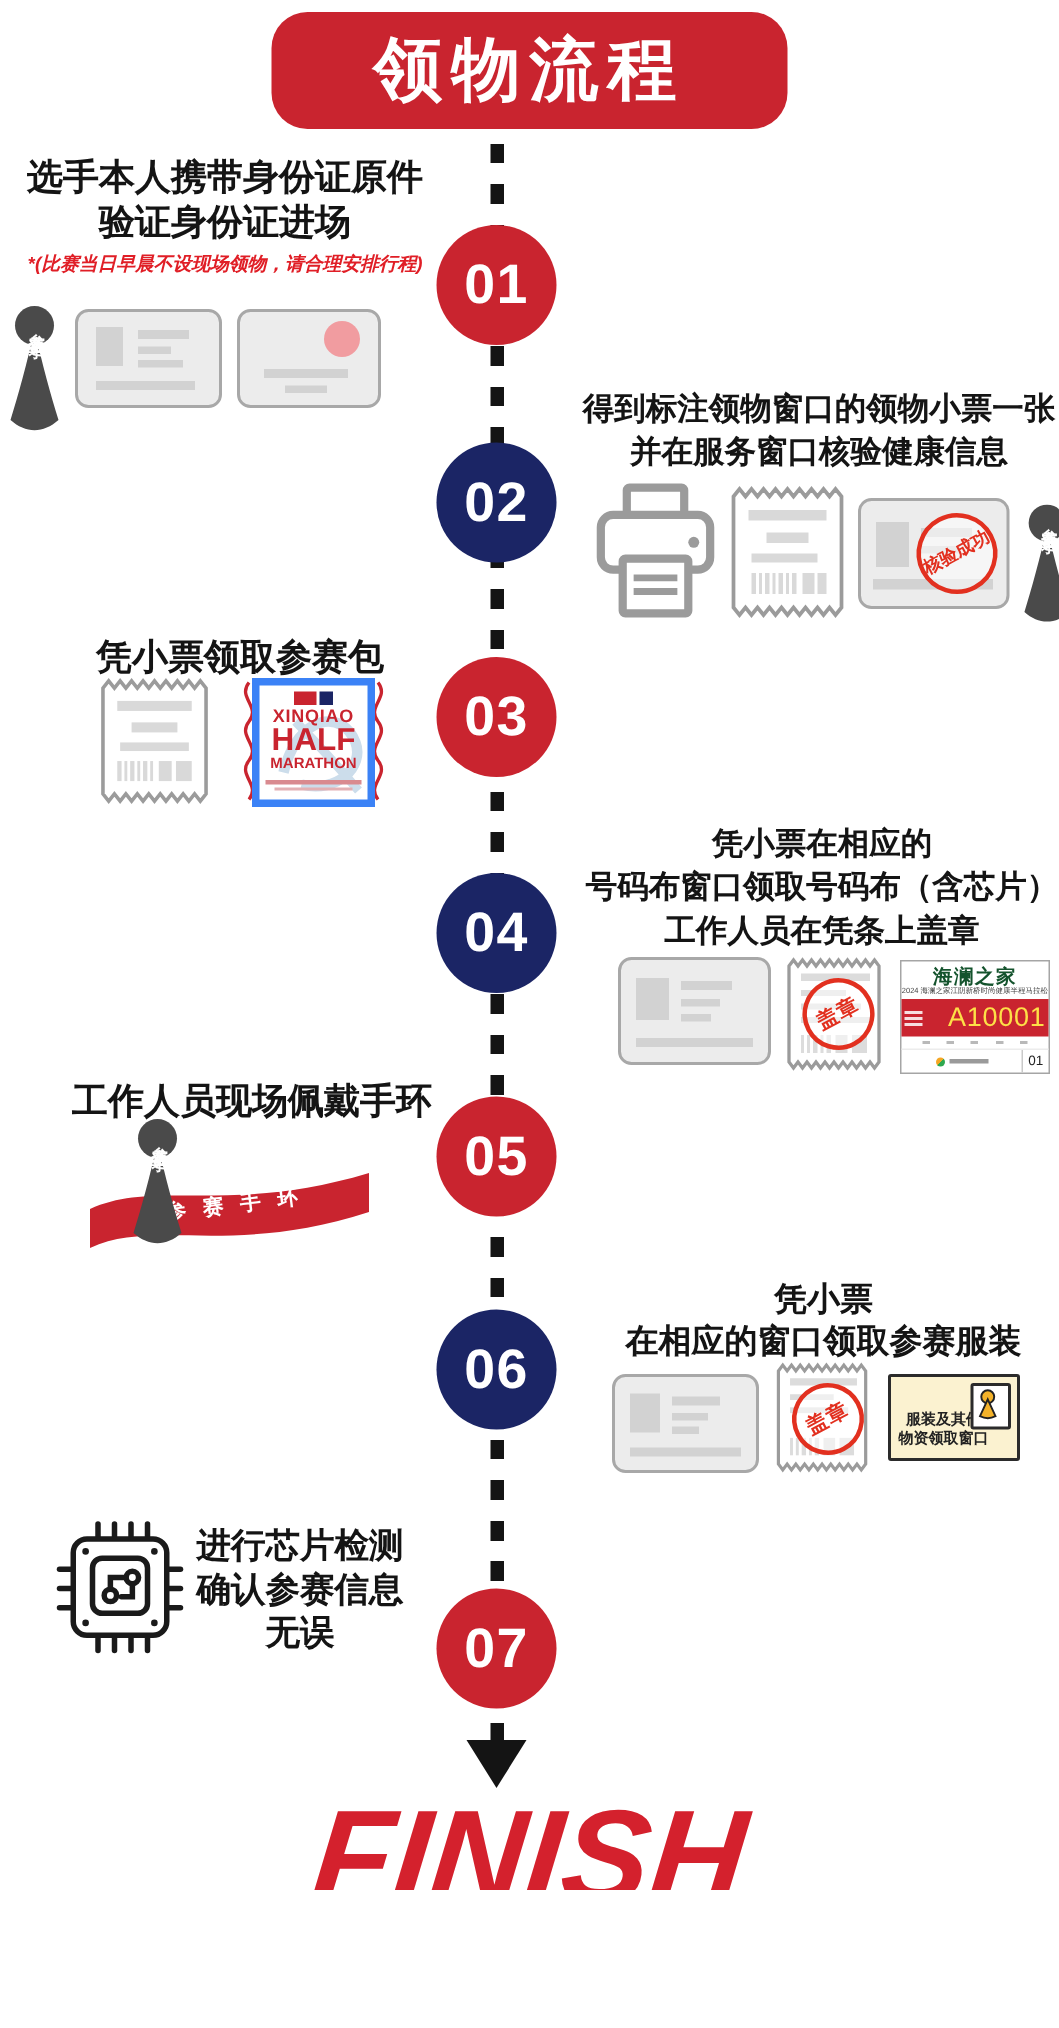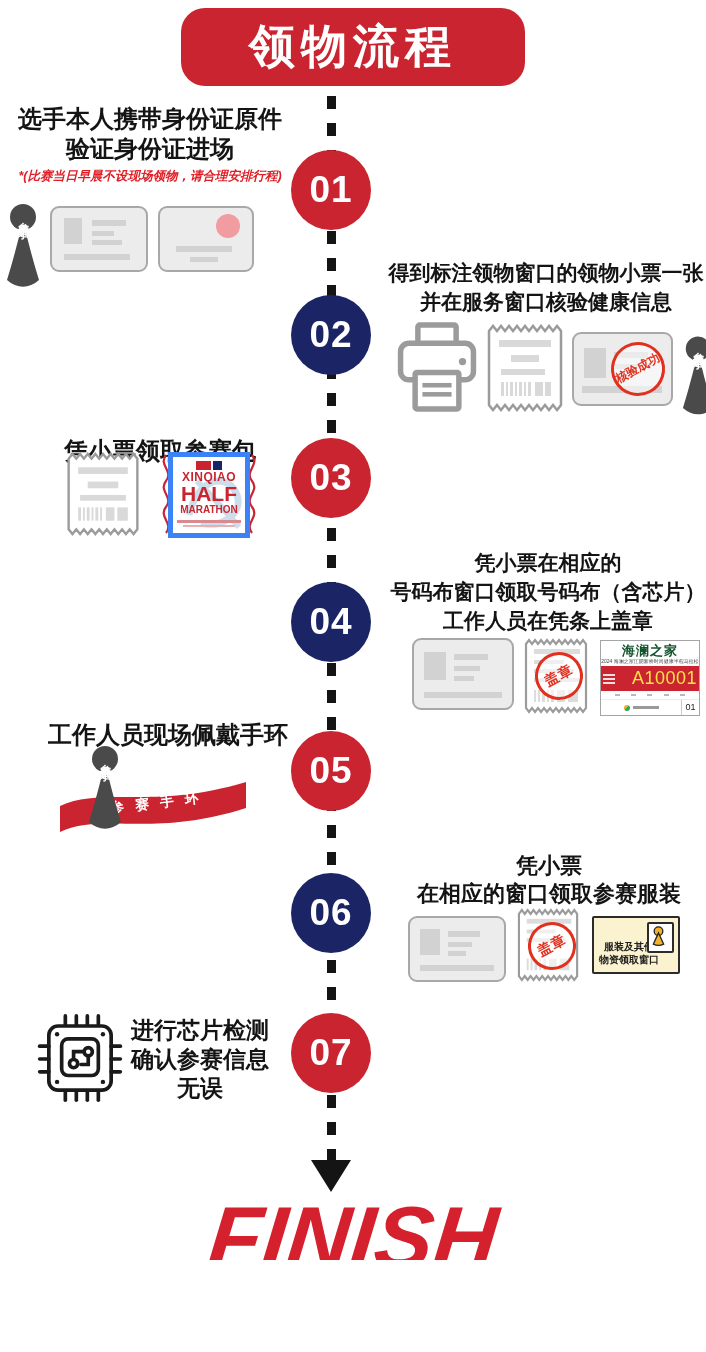--- a/index.html
+++ b/index.html
@@ -16,30 +16,30 @@
              background:repeating-linear-gradient(to bottom,#141414 0 13px,transparent 13px 27px);}
   .arrow-head{position:absolute;left:311px;top:1160px;width:0;height:0;
               border-left:20px solid transparent;border-right:20px solid transparent;
               border-top:32px solid #141414;}
 
   .step-circle{position:absolute;left:291px;width:80px;height:80px;border-radius:50%;
                display:flex;align-items:center;justify-content:center;}
   .step-circle span{color:#fff;font-size:37px;font-weight:700;letter-spacing:1px;}
   .c-red{background:#C9242F;} .c-navy{background:#1B2565;}
   .cy1{top:150px;} .cy2{top:295px;} .cy3{top:438px;} .cy4{top:582px;}
-  .cy5{top:731px;} .cy6{top:873px;} .cy7{top:1013px;}
+  .cy5{top:731px;} .cy6{top:873px;} .cy7{top:1059px;}
 
   
   .tblock{position:absolute;text-align:center;font-weight:700;white-space:nowrap;}
   .tblock div{line-height:30px;}
   .t1{left:0;top:104px;width:300px;font-size:24px;}
   .t1 .note{font-size:12.5px;font-weight:700;font-style:italic;color:#E01E26;line-height:20px;margin-top:2px;}
   .t2{left:386px;top:258px;width:320px;font-size:21px;}
   .t2 div{line-height:29px;}
-  .t3{left:40px;top:424px;width:240px;font-size:24px;margin-top:12px;}
+  .t3{left:40px;top:424px;width:240px;font-size:24px;}
   .t4{left:390px;top:548px;width:316px;font-size:21px;}
   .t4 div{line-height:29px;}
   .t5{left:28px;top:720px;width:280px;font-size:24px;}
   .t6{left:396px;top:852px;width:306px;font-size:22px;}
   .t6 div{line-height:28px;}
   .t7{left:128px;top:1016px;width:144px;font-size:23px;}
   .t7 div{line-height:29px;}
 
   
   .icons{position:absolute;display:flex;align-items:flex-start;}

